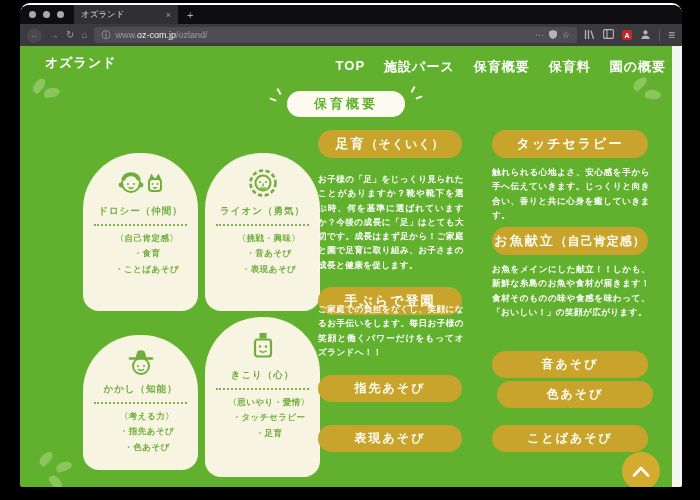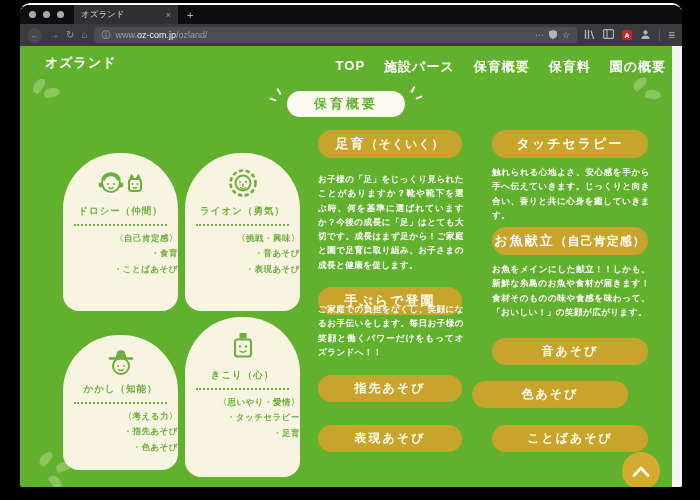--- a/index.html
+++ b/index.html
@@ -58,26 +58,26 @@
   .bubble{
     position:absolute;left:267px;top:45px;width:118px;height:26px;background:#fdfbf0;
     border-radius:14px;color:#62b12e;font-size:13px;font-weight:bold;letter-spacing:3px;
     display:flex;align-items:center;justify-content:center;
   }
   .spark{position:absolute;width:2px;height:7px;background:#fdfbf0;border-radius:2px;}
   .leaf{position:absolute;width:16px;height:9px;background:#8cc55e;border-radius:50% 50% 50% 2px;}
   
   .card{
     position:absolute;width:115px;background:#f7f4e2;border-radius:56px 56px 16px 16px;
-    color:#6fae3c;text-align:center;box-sizing:border-box;padding-top:13px;
+    color:#6fae3c;text-align:center;box-sizing:border-box;padding-top:13px;margin-left:20px;
   }
   .card-icon{display:flex;justify-content:center;align-items:center;height:34px;}
   .card-title{font-size:9.5px;font-weight:bold;letter-spacing:1px;margin-top:5px;}
   .card-divider{border-top:2px dotted #7ab04a;margin:6px 11px 5px 11px;}
-  .card-body{text-align:right;padding-left:13px;font-size:8.5px;font-weight:bold;line-height:1.8;letter-spacing:0.5px;}
+  .card-body{text-align:center;padding-left:13px;font-size:8.5px;font-weight:bold;line-height:1.8;letter-spacing:0.5px;}
   
   .gbtn{
     position:absolute;background:#c8a42c;border-radius:15px;color:#fffdf4;font-weight:bold;
     display:flex;align-items:center;justify-content:center;letter-spacing:2px;height:28px;cursor:pointer;
   }
   .gbtn .b-main{font-size:13px;}
   .gbtn .b-sub{font-size:12px;letter-spacing:1px;font-family:Liberation Serif, serif;}
   .gbtn.small{font-size:12px;height:27px;}
   .para{
     position:absolute;color:#fff;font-size:8.6px;line-height:1.66;letter-spacing:0.4px;
@@ -276,22 +276,22 @@
         <span class="b-main">タッチセラピー</span>
       </div>
       <div class="para" style="left:472px;top:119px;width:158px;">触れられる心地よさ、安心感を手から手へ伝えていきます。じっくりと向き合い、香りと共に心身を癒していきます。</div>
 
       <div class="gbtn" style="left:472px;top:181px;width:156px;">
         <span class="b-main">お魚献立</span>
           <span class="b-sub">（自己肯定感）</span>
       </div>
       <div class="para" style="left:472px;top:216px;width:158px;">お魚をメインにした献立！！しかも、新鮮な糸島のお魚や食材が届きます！食材そのものの味や食感を味わって、「おいしい！」の笑顔が広がります。</div>
 
-      <div class="gbtn small" style="left:472px;top:292px;width:156px;">音あそび</div>
-      <div class="gbtn small" style="left:452px;top:335px;width:156px;">色あそび</div>
+      <div class="gbtn small" style="left:472px;top:305px;width:156px;">音あそび</div>
+      <div class="gbtn small" style="left:477px;top:335px;width:156px;">色あそび</div>
       <div class="gbtn small" style="left:472px;top:379px;width:156px;">ことばあそび</div>
 
       <div class="scrolltop">
         <svg width="18" height="11" viewBox="0 0 18 11">
             <polyline points="2,9.5 9,2 16,9.5" stroke="#fffdf4" stroke-width="2.6" fill="none" stroke-linecap="round" stroke-linejoin="round"></polyline>
           </svg>
       </div>
 
     </div>
   </div>

